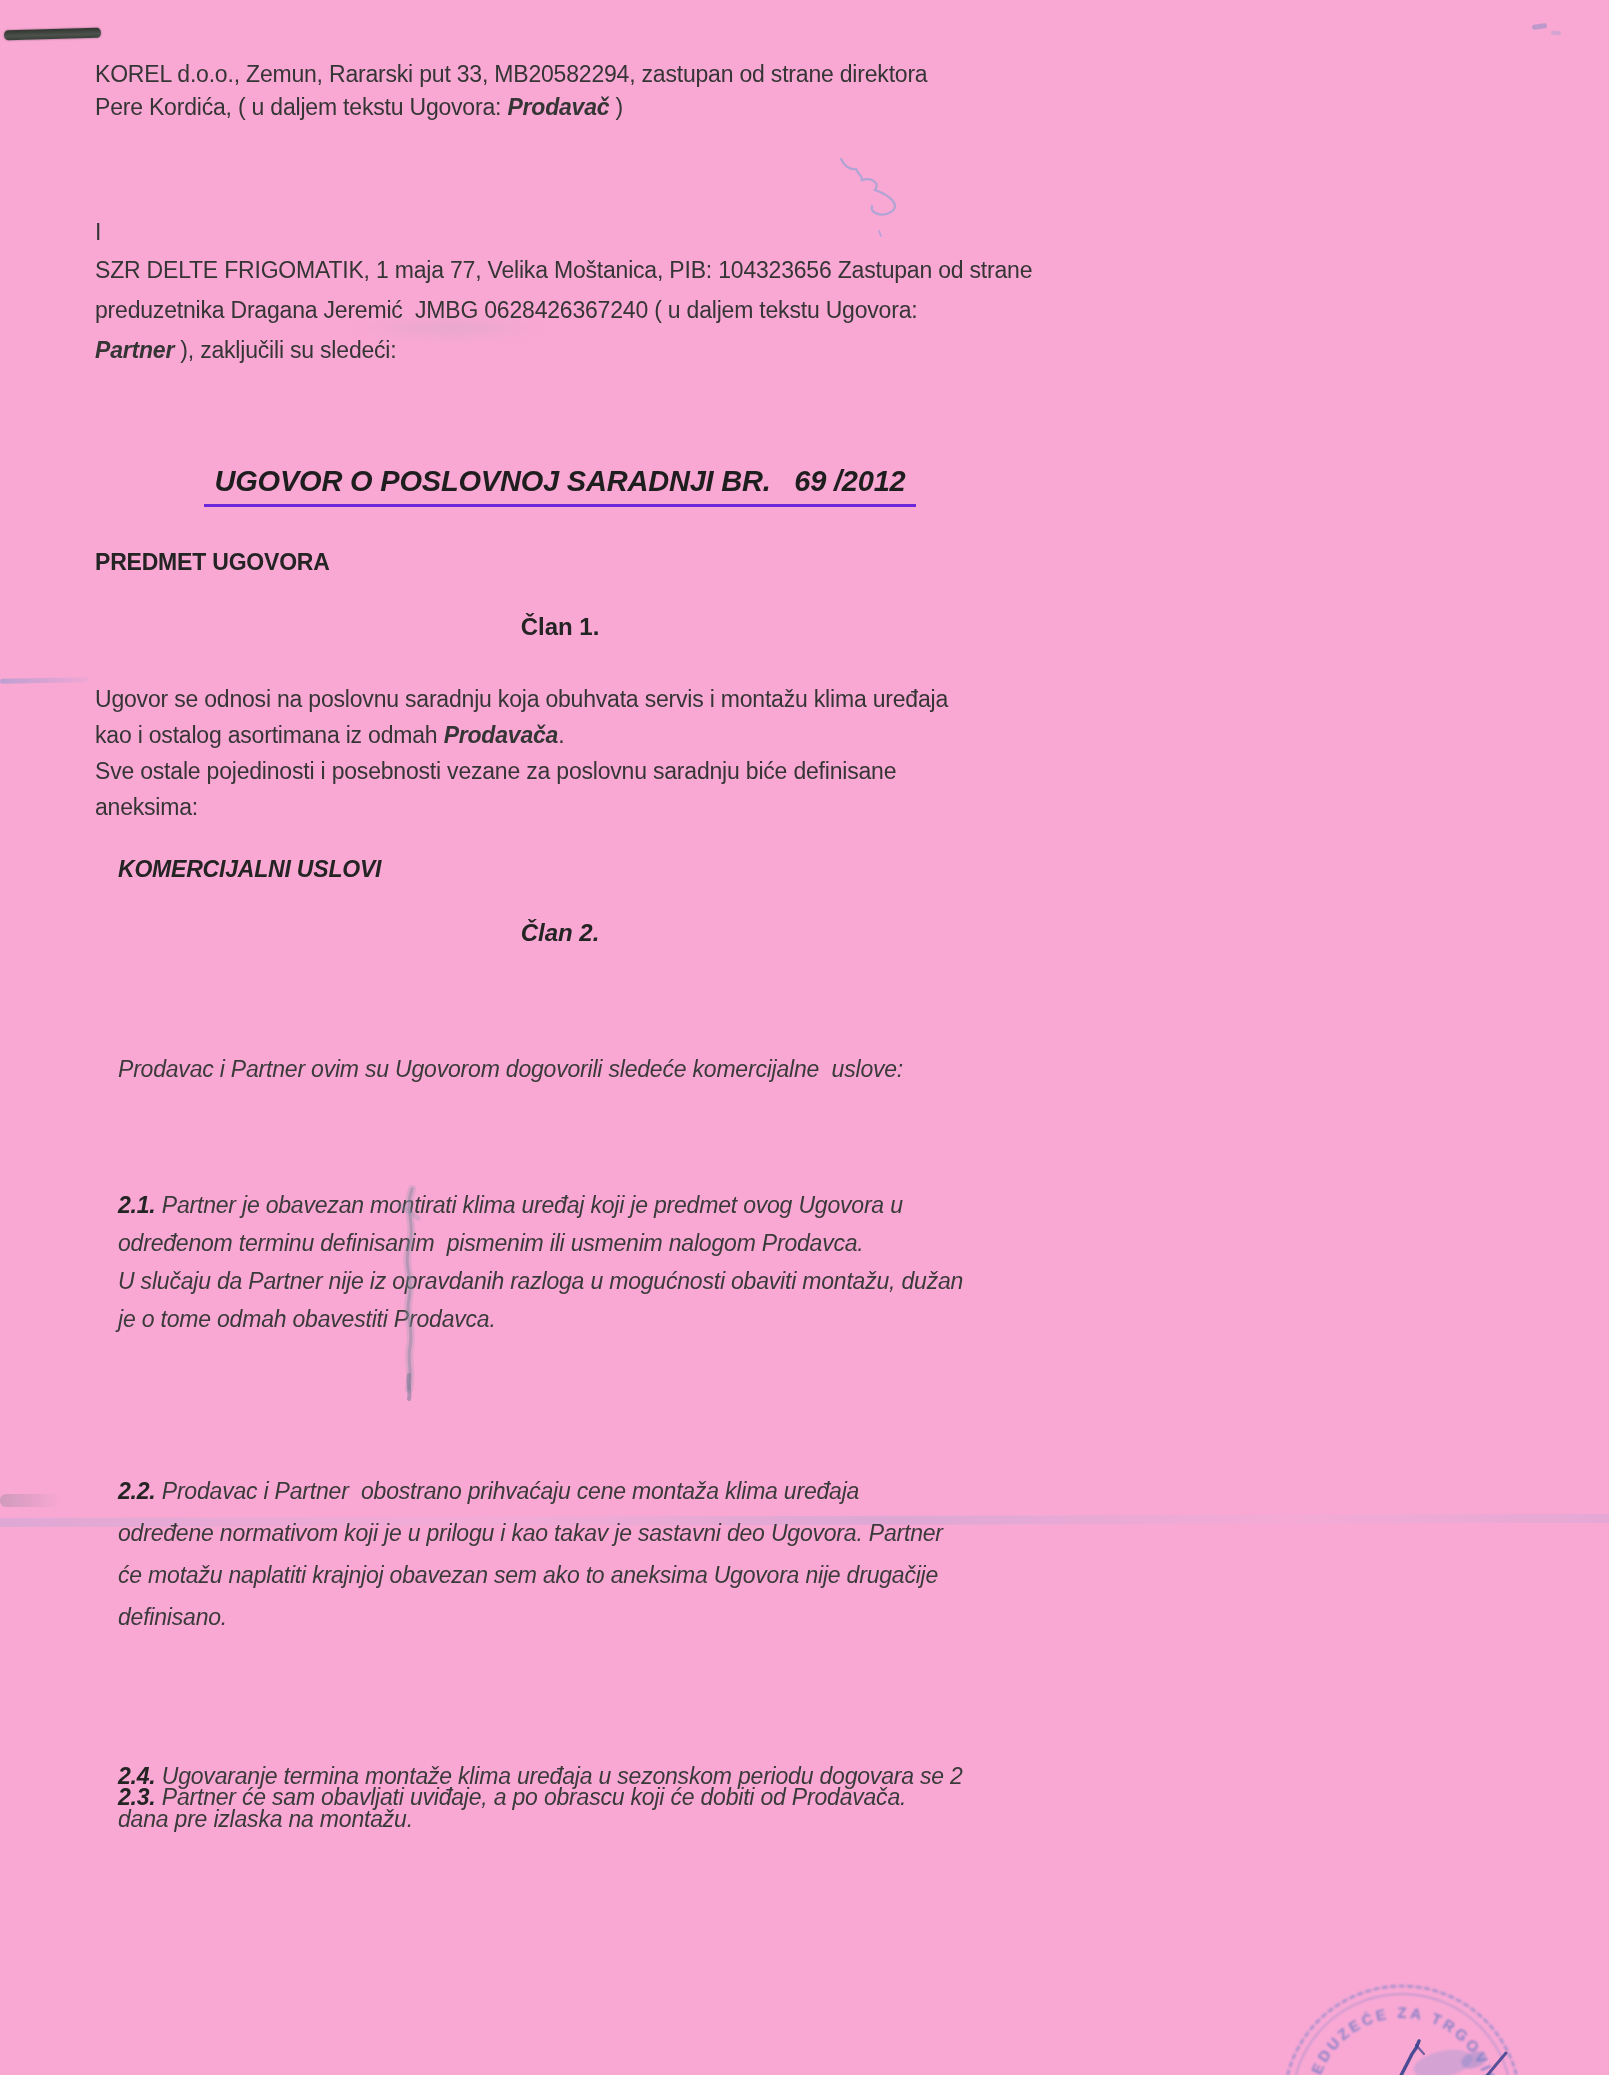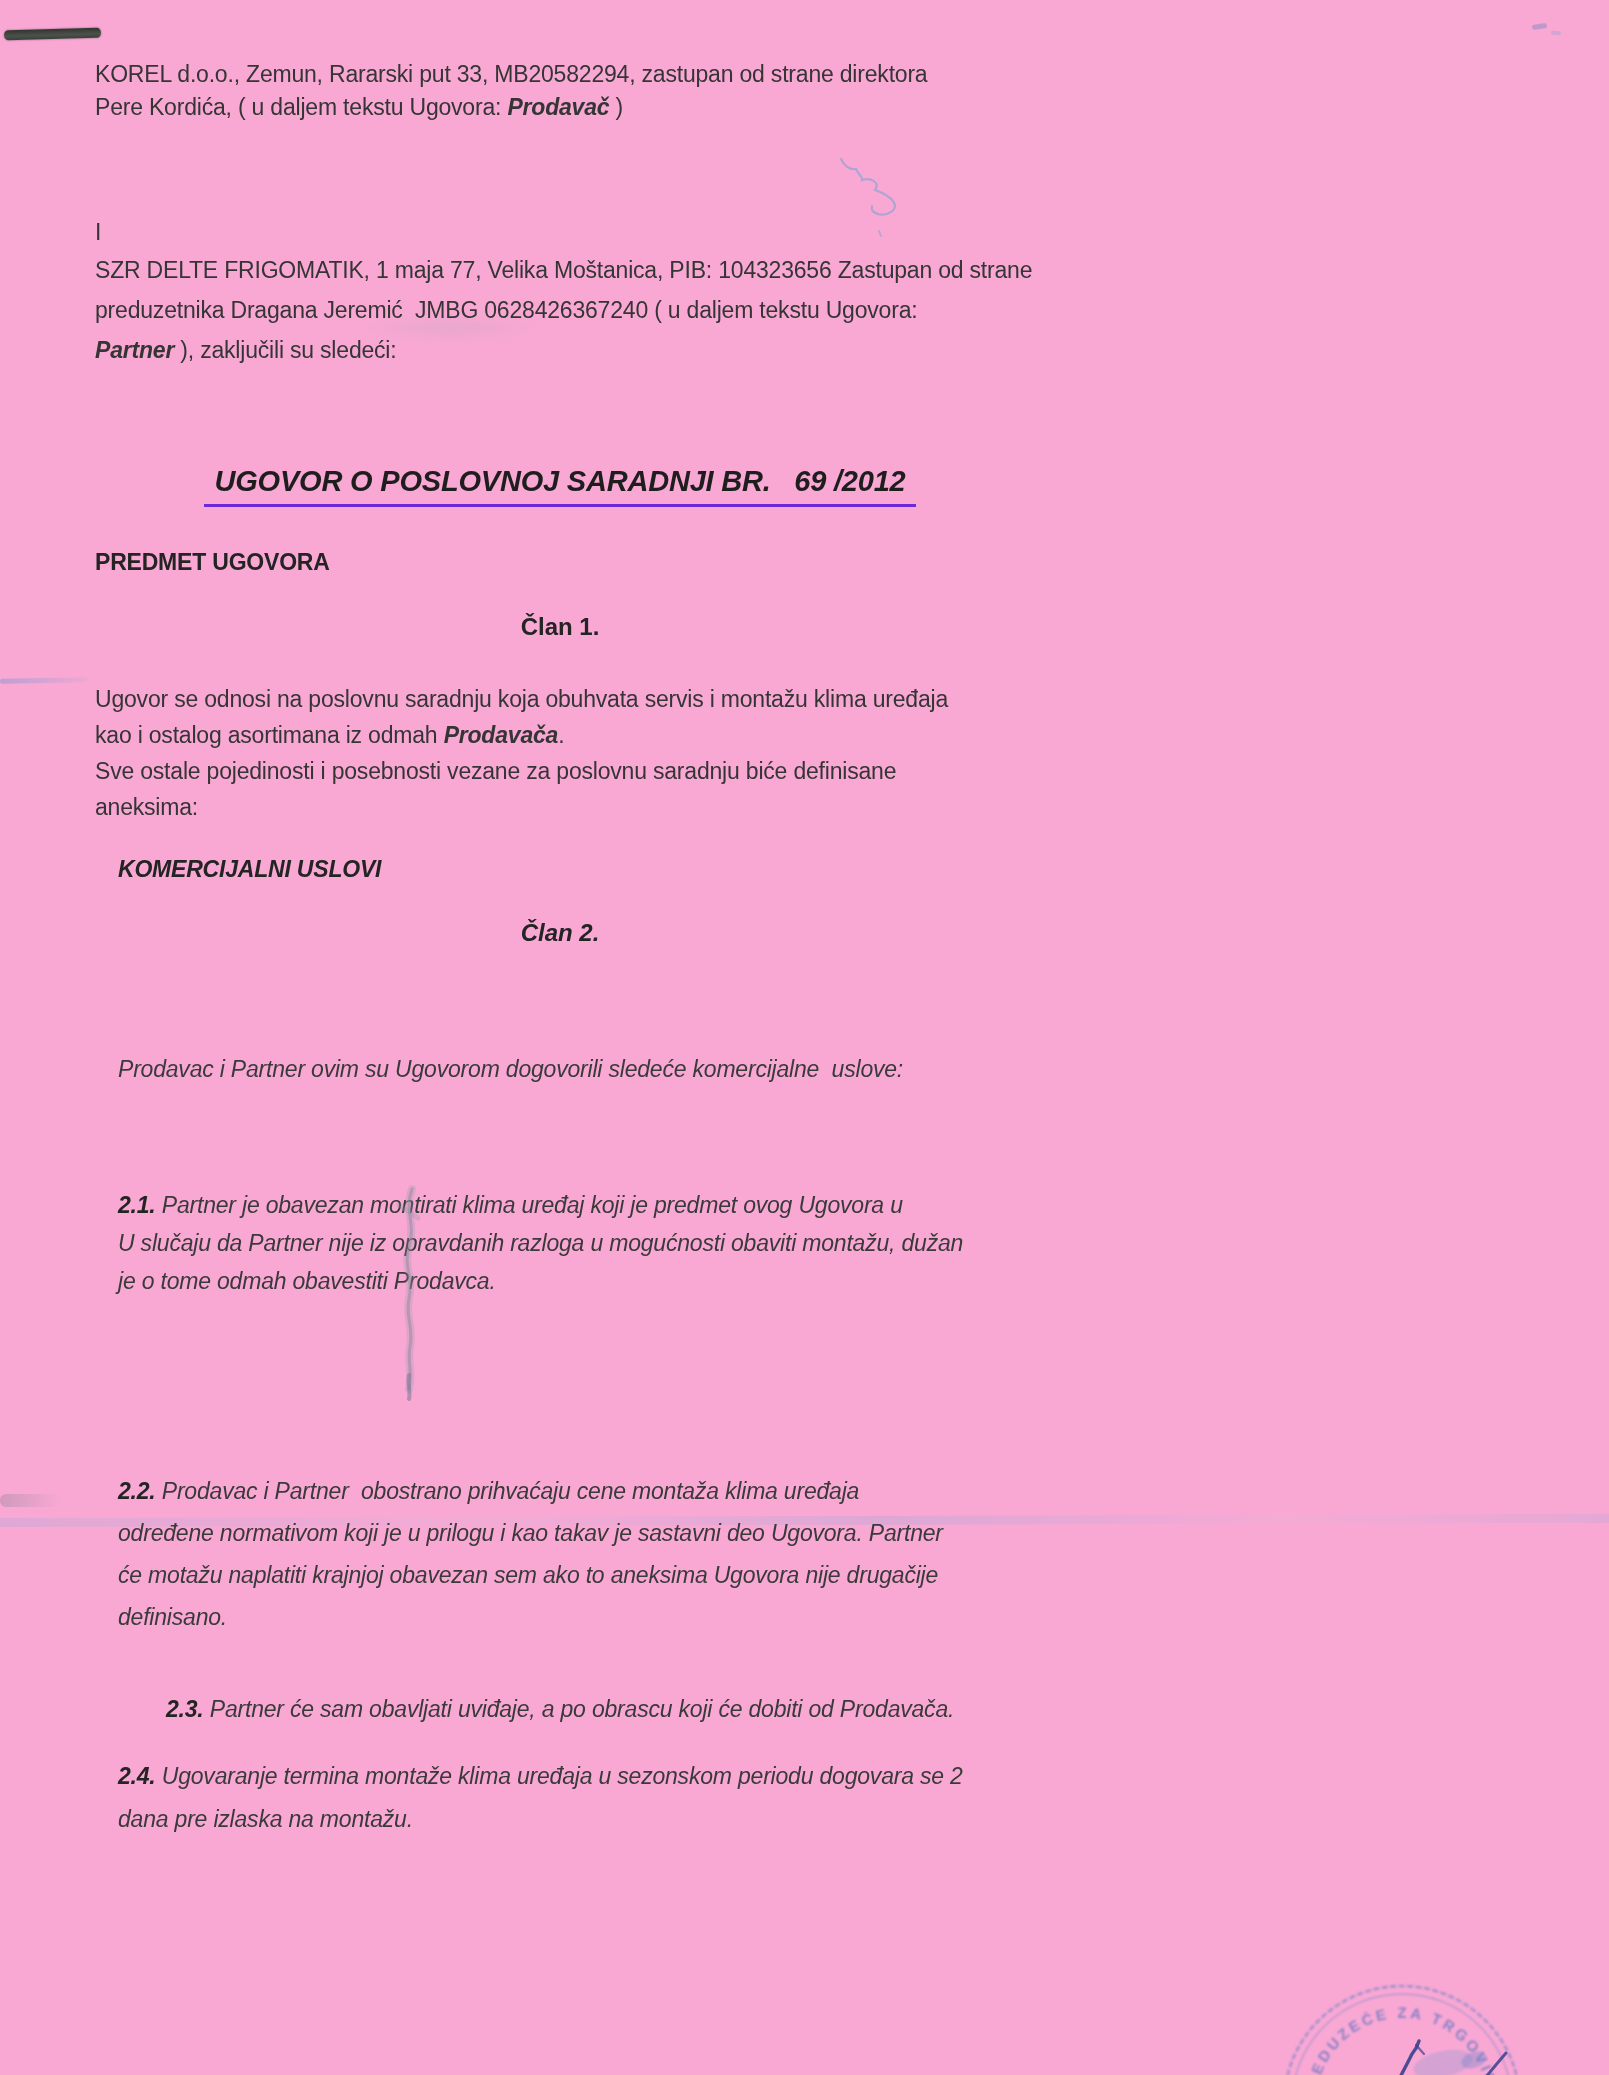--- a/index.html
+++ b/index.html
@@ -118,39 +118,40 @@
   <div class="para heading it" style="left:118px;top:856px;">KOMERCIJALNI USLOVI</div>
 
   <div class="center-line clan it" style="top:919px;">Član 2.</div>
 
   <div class="para body-text clause" style="left:118px;top:1053px;">
     <div class="ln">Prodavac i Partner ovim su Ugovorom dogovorili sledeće komercijalne  uslove:</div>
   </div>
 
   <div class="para body-text lh38 clause" style="left:118px;top:1186px;">
     <div class="ln"><span class="num">2.1.</span><span> Partner je obavezan montirati klima uređaj koji je predmet ovog Ugovora u</span></div>
+    <div class="ln">određenom terminu definisanim  pismenim ili usmenim nalogom Prodavca.</div>
     <div class="ln">U slučaju da Partner nije iz opravdanih razloga u mogućnosti obaviti montažu, dužan</div>
     <div class="ln">je o tome odmah obavestiti Prodavca.</div>
   </div>
 
   <svg class="artifact" style="left:385px;top:1185px;" width="52" height="228" viewBox="0 0 52 228">
     <path d="M 27,4 c -8,22 4,34 -3,58 c -6,22 5,28 0,52 c -4,20 5,26 1,48 c -3,16 3,26 -1,42" fill="none" stroke="#9296a8" stroke-width="8" stroke-linecap="round" opacity="0.26"></path>
     <path d="M 27,4 c -8,22 4,34 -3,58 c -6,22 5,28 0,52 c -4,20 5,26 1,48 c -3,16 3,26 -1,42" fill="none" stroke="#84889c" stroke-width="3" stroke-linecap="round" opacity="0.45"></path>
     <path d="M 14,20 l 19,13" fill="none" stroke="#9296a8" stroke-width="5" stroke-linecap="round" opacity="0.3"></path>
     <path d="M 24,190 c -2,10 2,16 0,24" fill="none" stroke="#6d7290" stroke-width="4" stroke-linecap="round" opacity="0.5"></path>
   </svg>
 
   <div class="para body-text lh42 clause" style="left:118px;top:1470px;">
     <div class="ln"><span class="num">2.2.</span><span> Prodavac i Partner  obostrano prihvaćaju cene montaža klima uređaja</span></div>
     <div class="ln">određene normativom koji je u prilogu i kao takav je sastavni deo Ugovora. Partner</div>
     <div class="ln">će motažu naplatiti krajnjoj obavezan sem ako to aneksima Ugovora nije drugačije</div>
     <div class="ln">definisano.</div>
   </div>
 
-  <div class="para body-text clause" style="left:118px;top:1693px;margin-left:48px;">
+  <div class="para body-text clause" style="left:118px;top:1781px;">
     <div class="ln"><span class="num">2.3.</span><span> Partner će sam obavljati uviđaje, a po obrascu koji će dobiti od Prodavača.</span></div>
   </div>
 
   <div class="para body-text lh43 clause" style="left:118px;top:1755px;">
     <div class="ln"><span class="num">2.4.</span><span> Ugovaranje termina montaže klima uređaja u sezonskom periodu dogovara se 2</span></div>
     <div class="ln">dana pre izlaska na montažu.</div>
   </div>
 
   <svg class="artifact" style="left:1230px;top:1948px;" width="344" height="170" viewBox="0 0 344 170">
     <defs>

